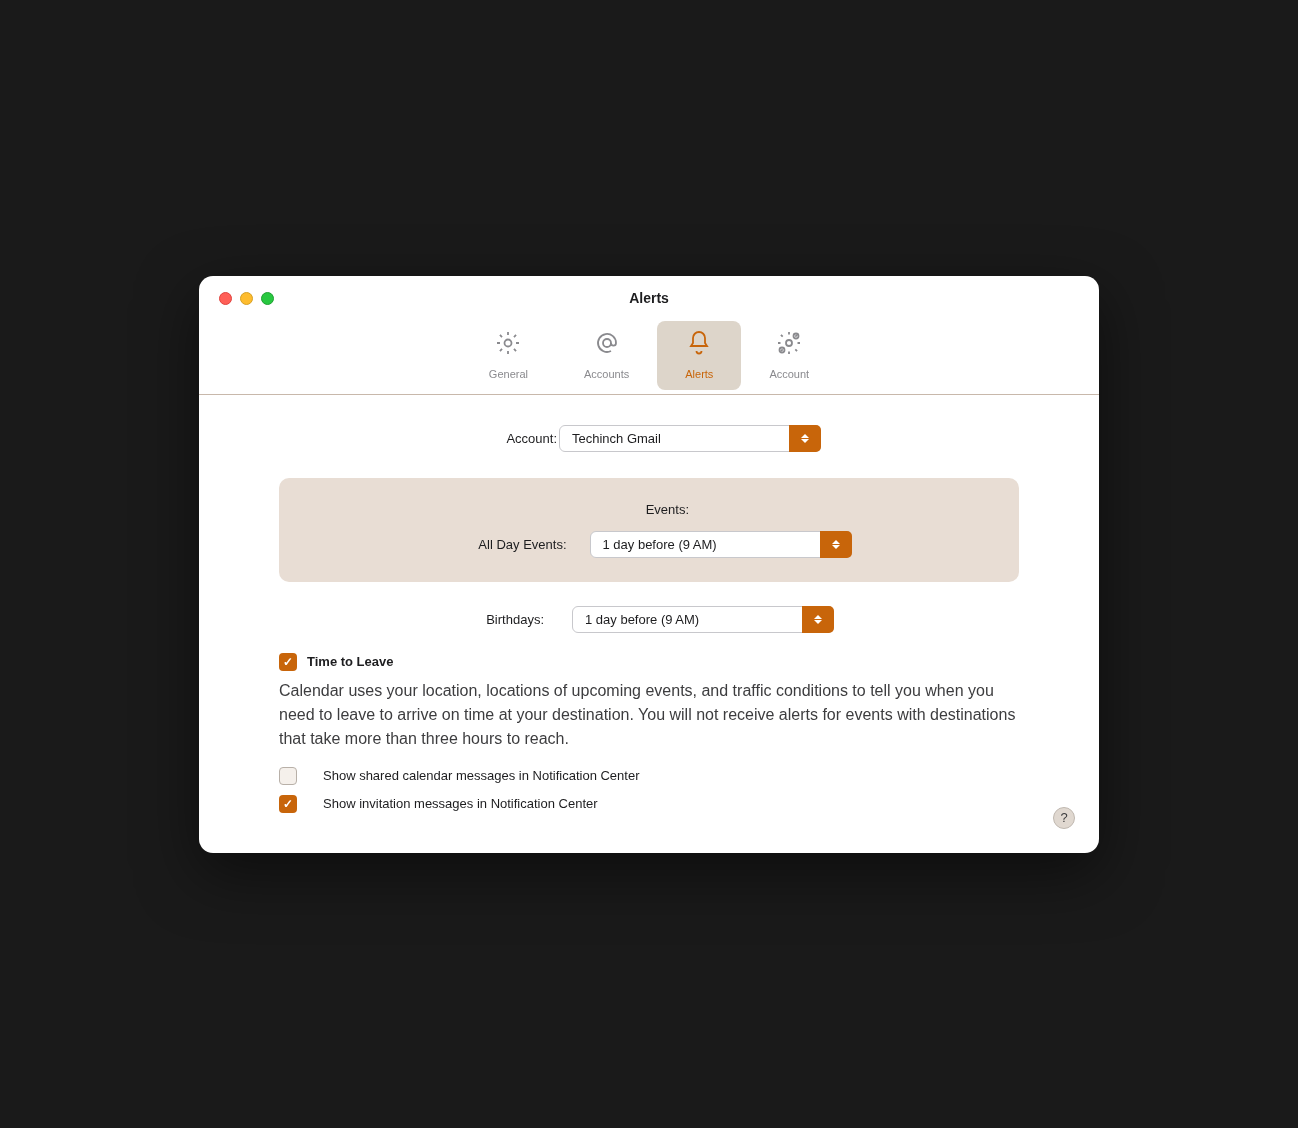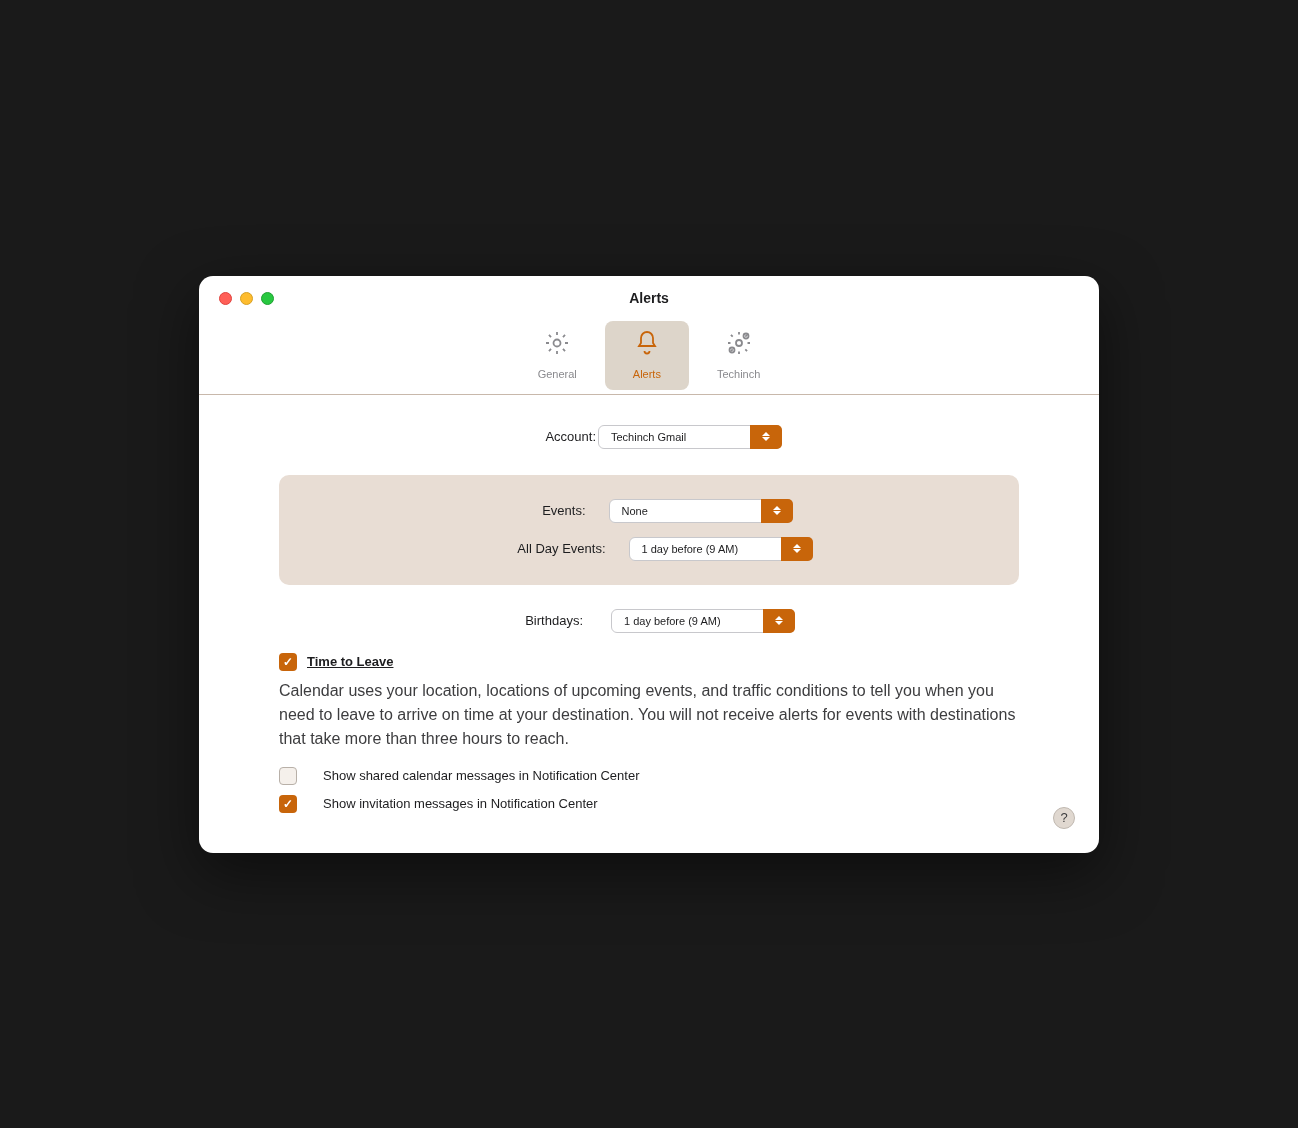--- a/index.html
+++ b/index.html
@@ -129,23 +129,23 @@
       display: inline-flex;
       align-items: center;
     }
 
     .select-field {
       appearance: none;
       background: #ffffff;
       border: 1px solid #c8c8cc;
       border-radius: 6px;
       padding: 5px 40px 5px 12px;
-      font-size: 11px;
-      color: #1d1d1f;
-      width: 184px;
+      font-size: 13px;
+      color: #1d1d1f;
+      width: 262px;
       cursor: pointer;
       outline: none;
     }
 
     .select-arrow {
       position: absolute;
       right: 0;
       top: 0;
       bottom: 0;
       width: 32px;
@@ -253,21 +253,20 @@
       color: white;
       font-size: 12px;
       font-weight: 700;
       line-height: 1;
     }
 
     .ttl-title {
       font-size: 13px;
       font-weight: 600;
       color: #1d1d1f;
-      text-decoration: underline;
     }
 
     .ttl-desc {
       font-size: 16px;
       color: #3d3d3f;
       line-height: 1.5;
       padding-left: 0;
     }
 
     
@@ -342,41 +341,50 @@
     <div class="tab-item">
       <span class="tab-icon">
         <svg class="icon-svg" viewBox="0 0 28 28" fill="none" stroke="#8a8a8e" stroke-width="1.8">
           <circle cx="14" cy="14" r="3.5"></circle>
           <path d="M14 3v3M14 22v3M3 14h3M22 14h3M5.93 5.93l2.12 2.12M19.95 19.95l2.12 2.12M5.93 22.07l2.12-2.12M19.95 8.05l2.12-2.12"></path>
         </svg>
       </span>
       <span class="tab-label">General</span>
     </div>
 
+    <div class="tab-item">
+      <span class="tab-icon">
+        <svg class="icon-svg" viewBox="0 0 28 28" fill="none" stroke="#8a8a8e" stroke-width="1.8">
+          <circle cx="14" cy="14" r="4"></circle>
+          <path d="M18 14c0 3.5 5 3.5 5 0a9 9 0 1 0-5 8"></path>
+        </svg>
+      </span>
+      <span class="tab-label">Accounts</span>
+    </div>
 
     <div class="tab-item active">
       <span class="tab-icon">
         <svg class="icon-svg" viewBox="0 0 28 28" fill="none" stroke="#c8650a" stroke-width="1.8">
           <path d="M14 3a6 6 0 0 1 6 6v5l2 3H6l2-3V9a6 6 0 0 1 6-6z"></path>
           <path d="M11.5 22a2.5 2.5 0 0 0 5 0"></path>
         </svg>
       </span>
       <span class="tab-label">Alerts</span>
     </div>
 
     <div class="tab-item">
       <span class="tab-icon">
         <svg class="icon-svg" viewBox="0 0 28 28" fill="none" stroke="#8a8a8e" stroke-width="1.8">
           <circle cx="14" cy="14" r="3"></circle>
           <path d="M14 3v2.5M14 22.5V25M3 14h2.5M22.5 14H25M5.93 5.93l1.77 1.77M20.3 20.3l1.77 1.77M5.93 22.07l1.77-1.77M20.3 7.7l1.77-1.77"></path>
           <circle cx="21" cy="7" r="2.5"></circle>
           <circle cx="7" cy="21" r="2.5"></circle>
         </svg>
       </span>
-      <span class="tab-label">Techinch</span>
+      <span class="tab-label">Account</span>
     </div>
   </div>
 
   <div class="divider"></div>
 
   <div class="content">
 
     <div class="account-row">
       <span class="field-label">Account:</span>
       <div class="select-wrapper">
@@ -387,29 +395,20 @@
           <div class="arrow-up"></div>
           <div class="arrow-down"></div>
         </div>
       </div>
     </div>
 
     <div class="inner-box">
 
       <div class="field-row">
         <span class="field-label">Events:</span>
-        <div class="select-wrapper">
-          <select class="select-field">
-            <option>None</option>
-          </select>
-          <div class="select-arrow">
-            <div class="arrow-up"></div>
-            <div class="arrow-down"></div>
-          </div>
-        </div>
       </div>
 
       <div class="field-row">
         <span class="field-label" style="min-width: 120px;">All Day Events:</span>
         <div class="select-wrapper">
           <select class="select-field">
             <option>1 day before (9 AM)</option>
           </select>
           <div class="select-arrow">
             <div class="arrow-up"></div>

